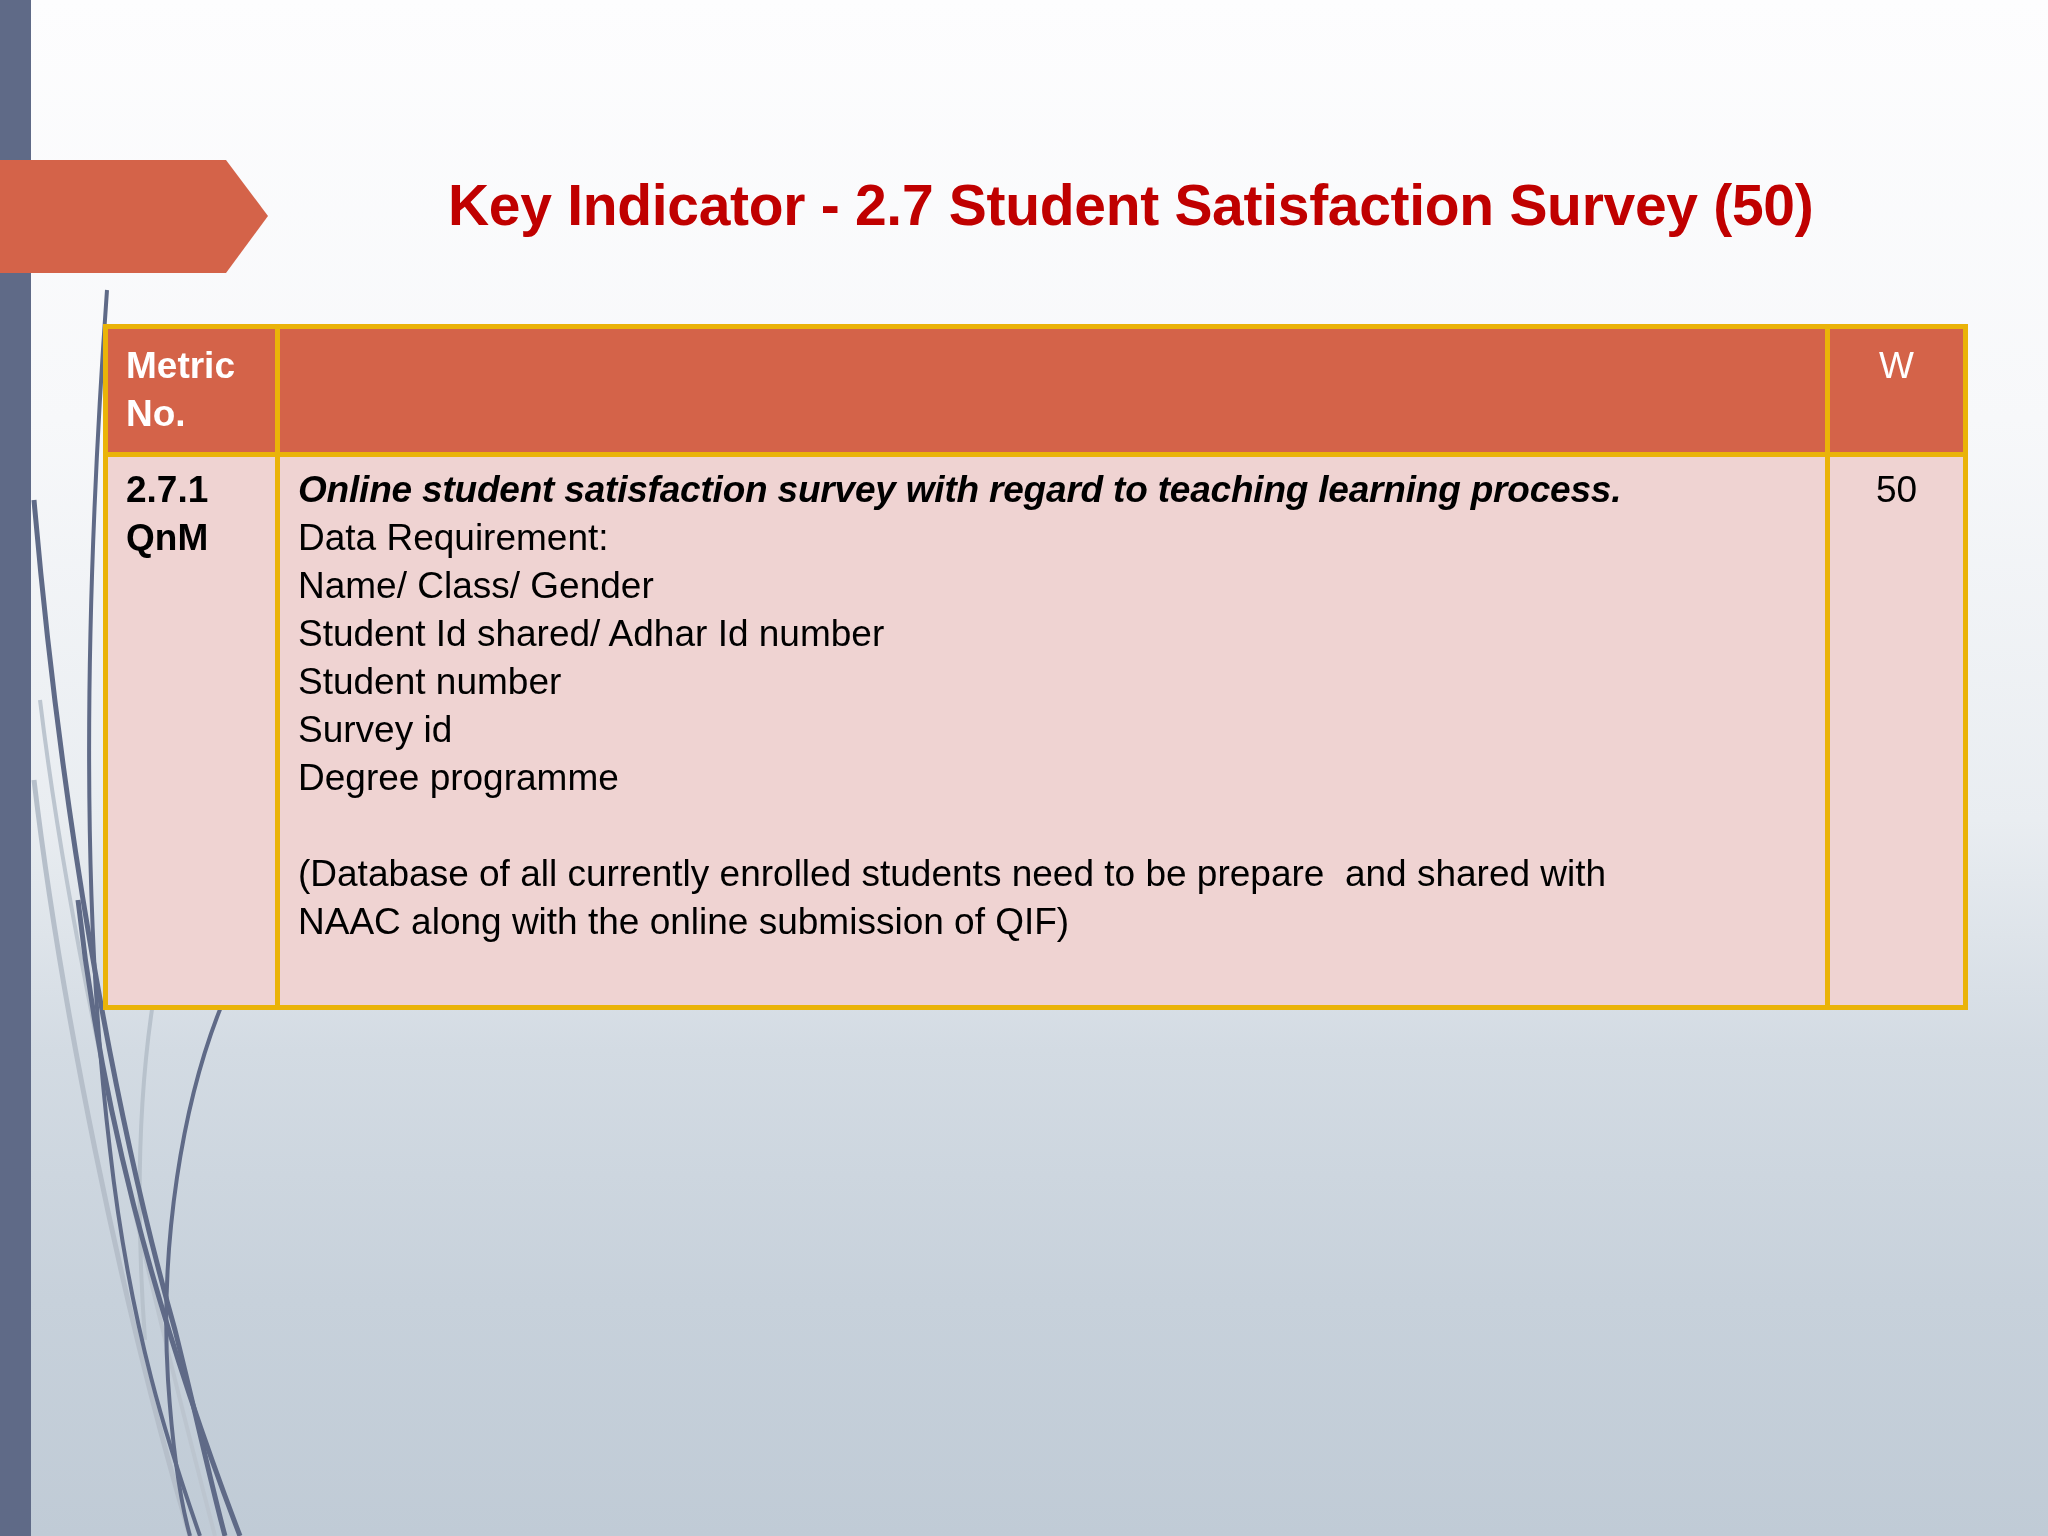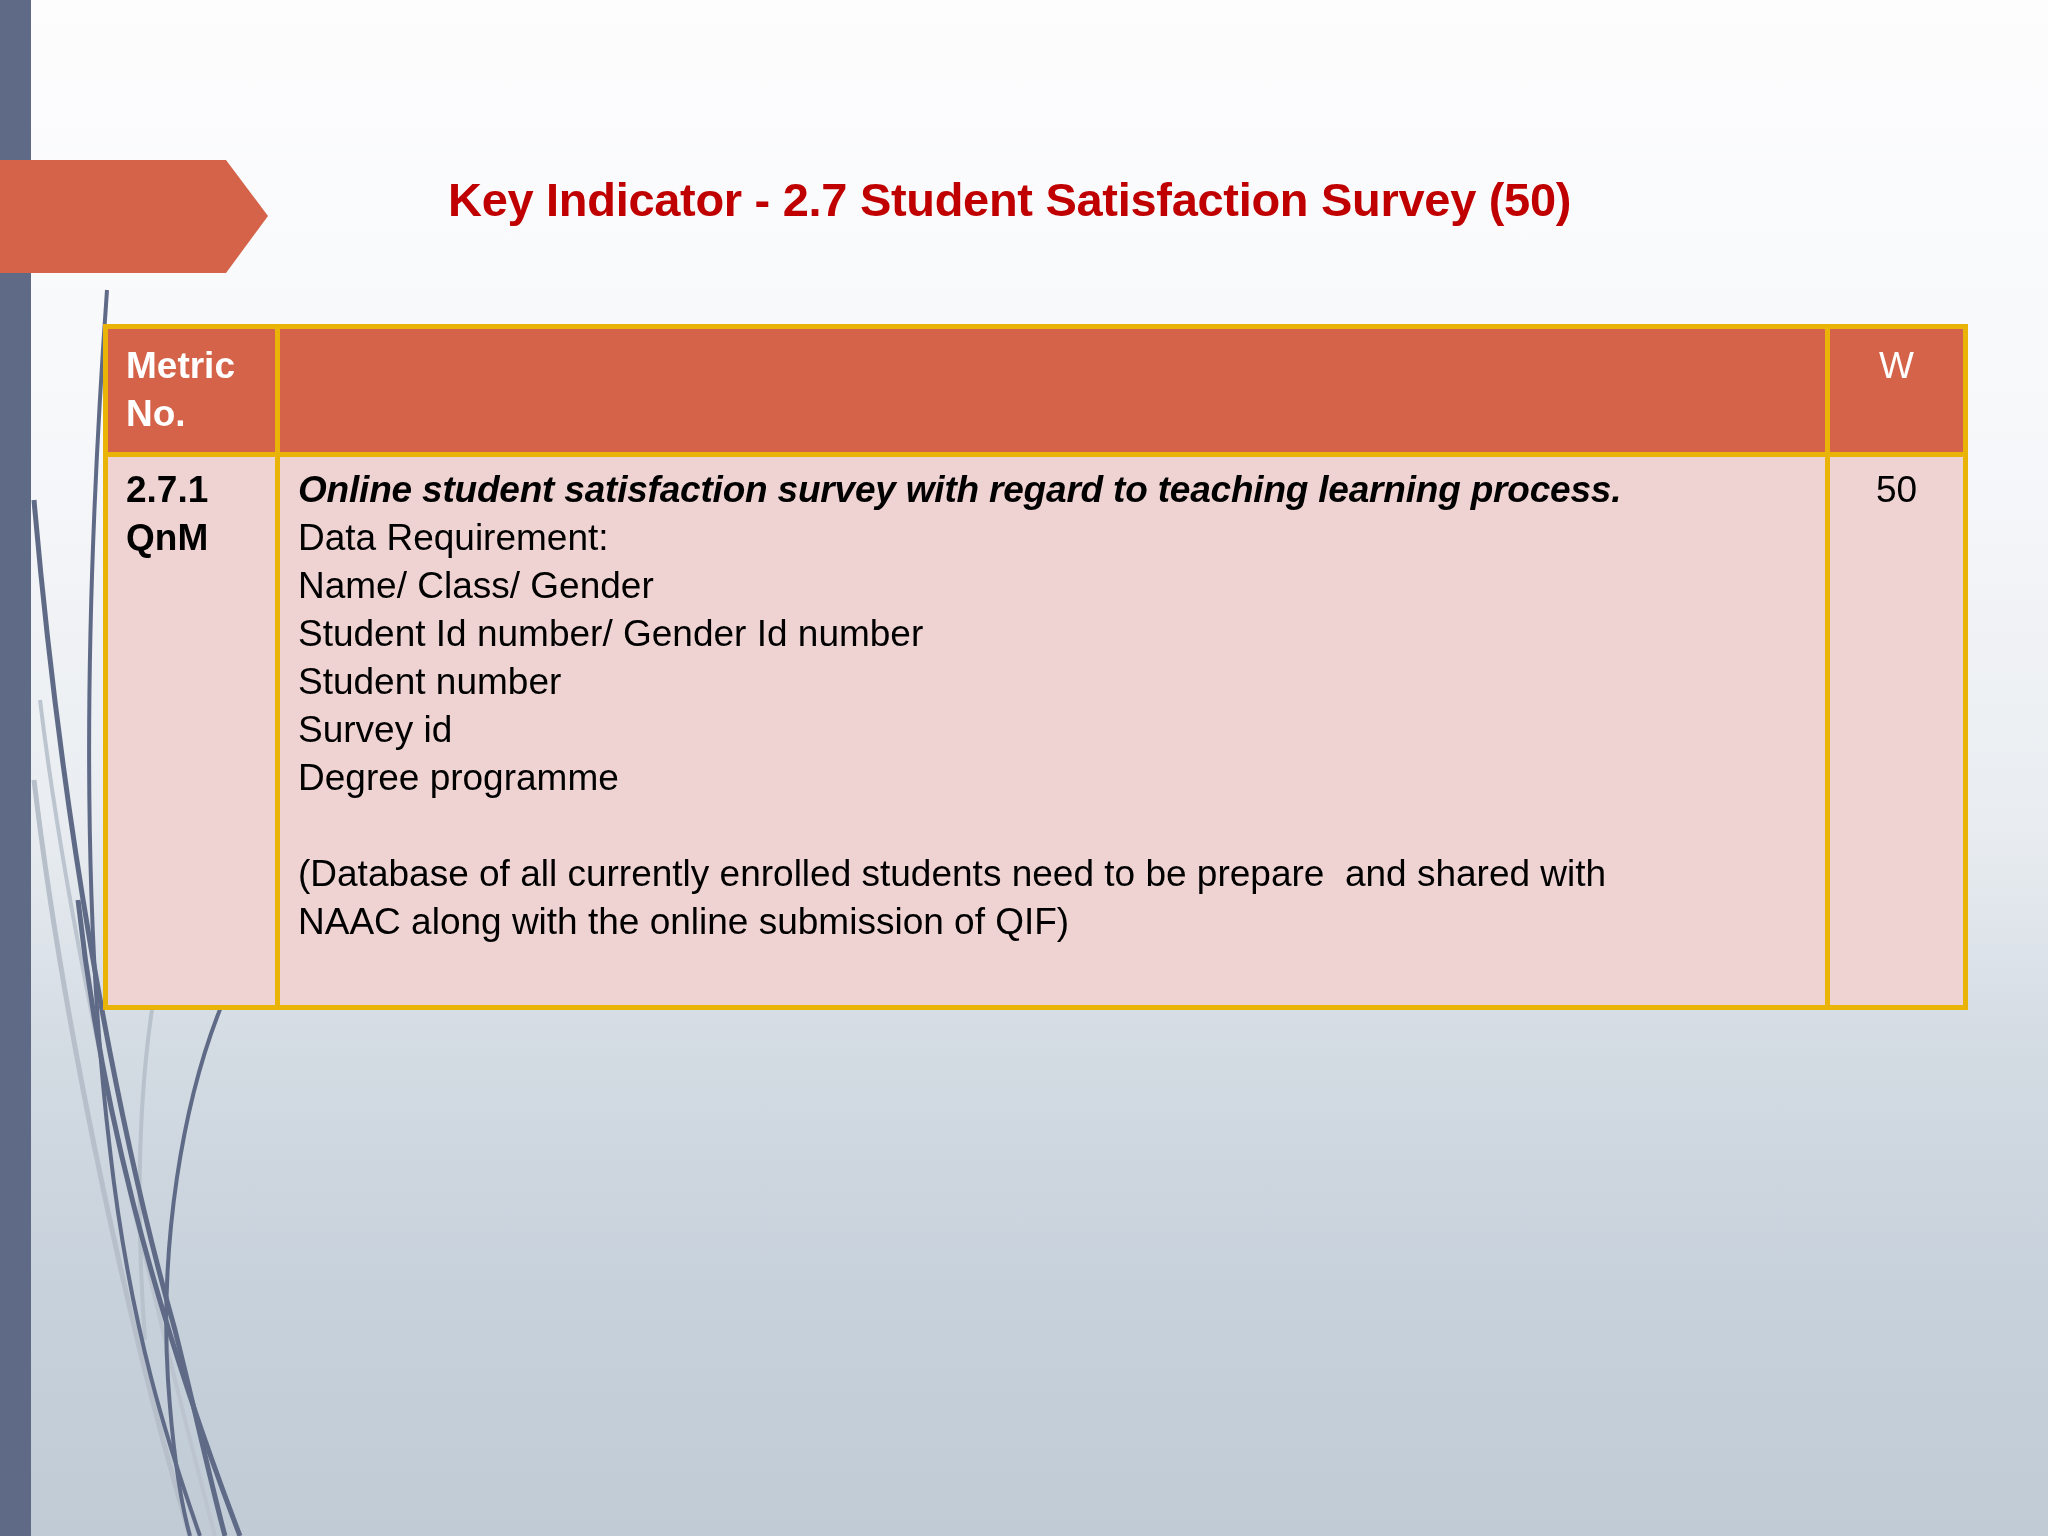--- a/index.html
+++ b/index.html
@@ -30,21 +30,21 @@
       left: 0; top: 160px;
       width: 268px; height: 113px;
       background: #d46349;
       clip-path: polygon(0 0, 226px 0, 268px 56px, 226px 113px, 0 113px);
     }
     .title {
       position: absolute;
       left: 448px; top: 172px;
       width: 1380px;
       margin: 0;
-      font-size: 47px;
+      font-size: 57px;
       font-weight: bold;
       color: #c00000;
       letter-spacing: -0.3px;
       white-space: nowrap;
     }
     .table-wrap {
       position: absolute;
       left: 103px; top: 324px;
       width: 1860px;
     }
@@ -140,21 +140,21 @@
           <div class="inner">
             <span class="line">2.7.1</span>
             <span class="line">QnM</span>
           </div>
         </td>
         <td>
           <div class="inner">
             <span class="line desc-title">Online student satisfaction survey with regard to teaching learning process.</span>
             <span class="line">Data Requirement:</span>
             <span class="line">Name/ Class/ Gender</span>
-            <span class="line">Student Id number/ Gender Id number</span>
+            <span class="line">Student Id shared/ Adhar Id number</span>
             <span class="line">Student number</span>
             <span class="line">Survey id</span>
             <span class="line">Degree programme</span>
             <span class="blank"></span>
             <span class="line" style="white-space: pre;">(Database of all currently enrolled students need to be prepare  and shared with</span>
             <span class="line">NAAC along with the online submission of QIF)</span>
           </div>
         </td>
         <td class="weight">
           <div class="inner">50</div>

